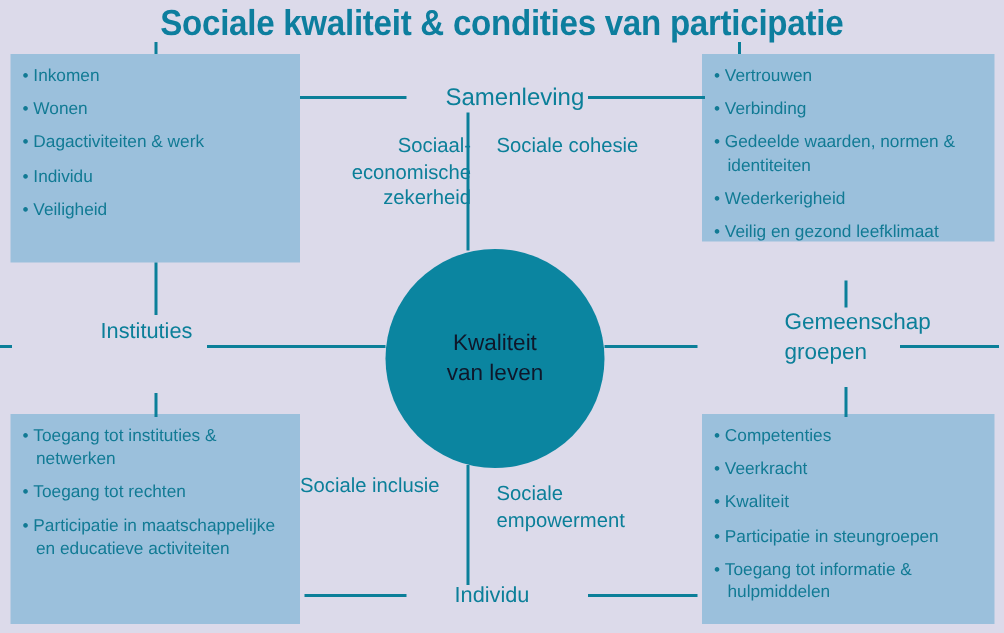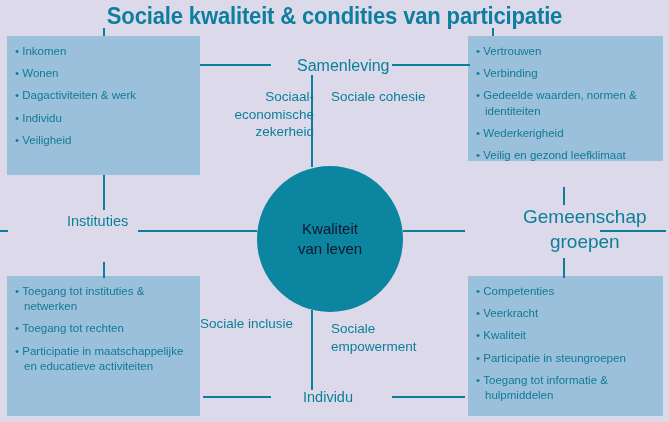--- a/index.html
+++ b/index.html
@@ -130,21 +130,21 @@
     position: absolute;
     color: #0b7f99;
     font-family: "Liberation Sans", sans-serif;
     font-size: 13.5px;
     line-height: 1.3;
     z-index: 2;
   }
   #label-samenleving { left: 297px; top: 56px;  font-size: 16px; }
   #label-individu    { left: 303px; top: 388px; font-size: 14.5px; }
   #label-instituties { left: 67px;  top: 212px; font-size: 14.5px; }
-  #label-gemeenschap { left: 523px; top: 205px; font-size: 19px; text-align: center; }
+  #label-gemeenschap { left: 523px; top: 205px; font-size: 15px; text-align: left; }
 
   #label-sociaal-ec  { left: 222px; top: 88px;  width: 92px; text-align: right; }
   #label-cohesie     { left: 331px; top: 88px;  width: 120px; text-align: left; }
   #label-inclusie    { left: 200px; top: 315px; width: 114px; }
   #label-empowerment { left: 331px; top: 320px; width: 110px; text-align: left; }
 </style>
 </head>
 <body>
 
 <div id="canvas">

